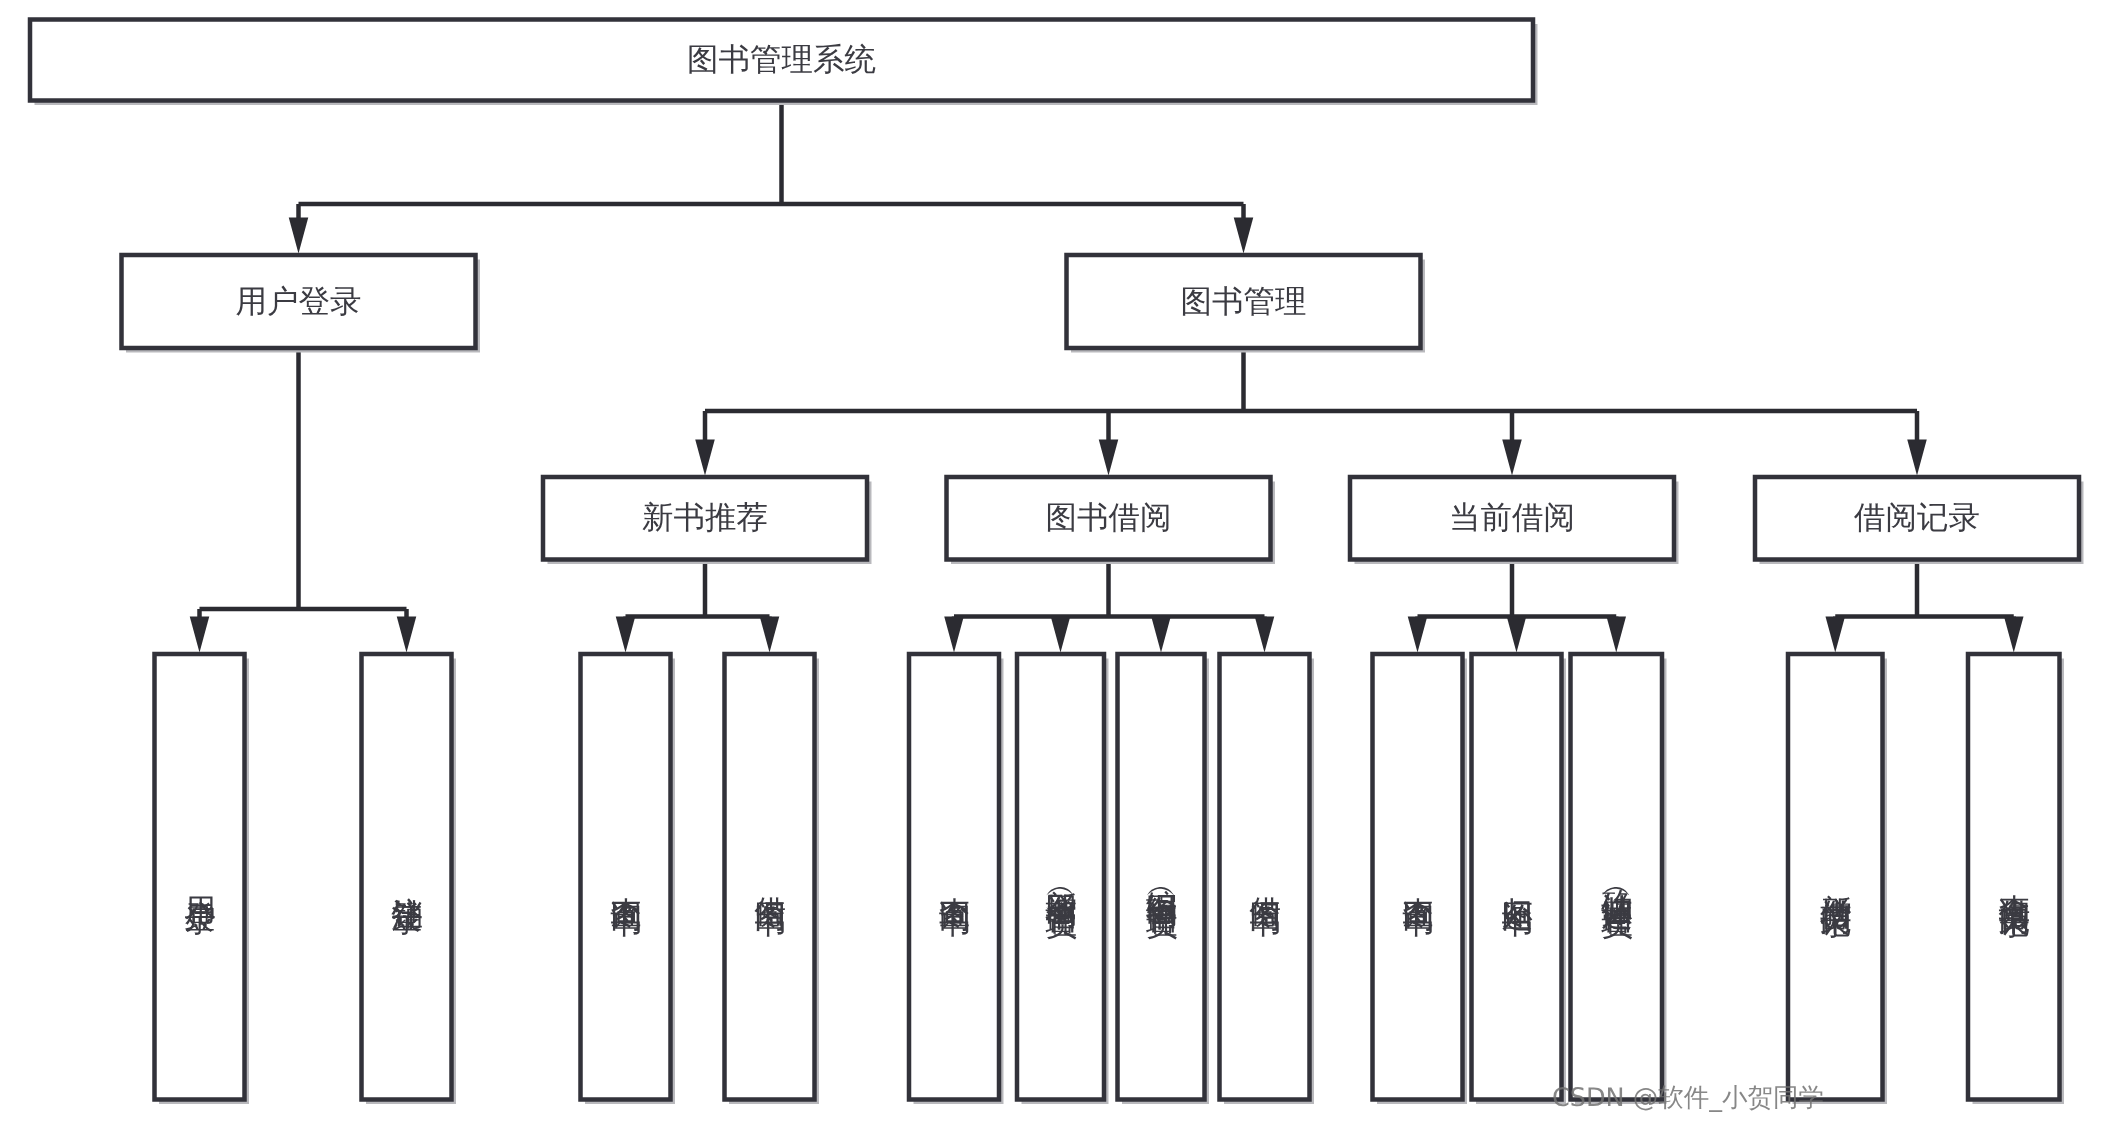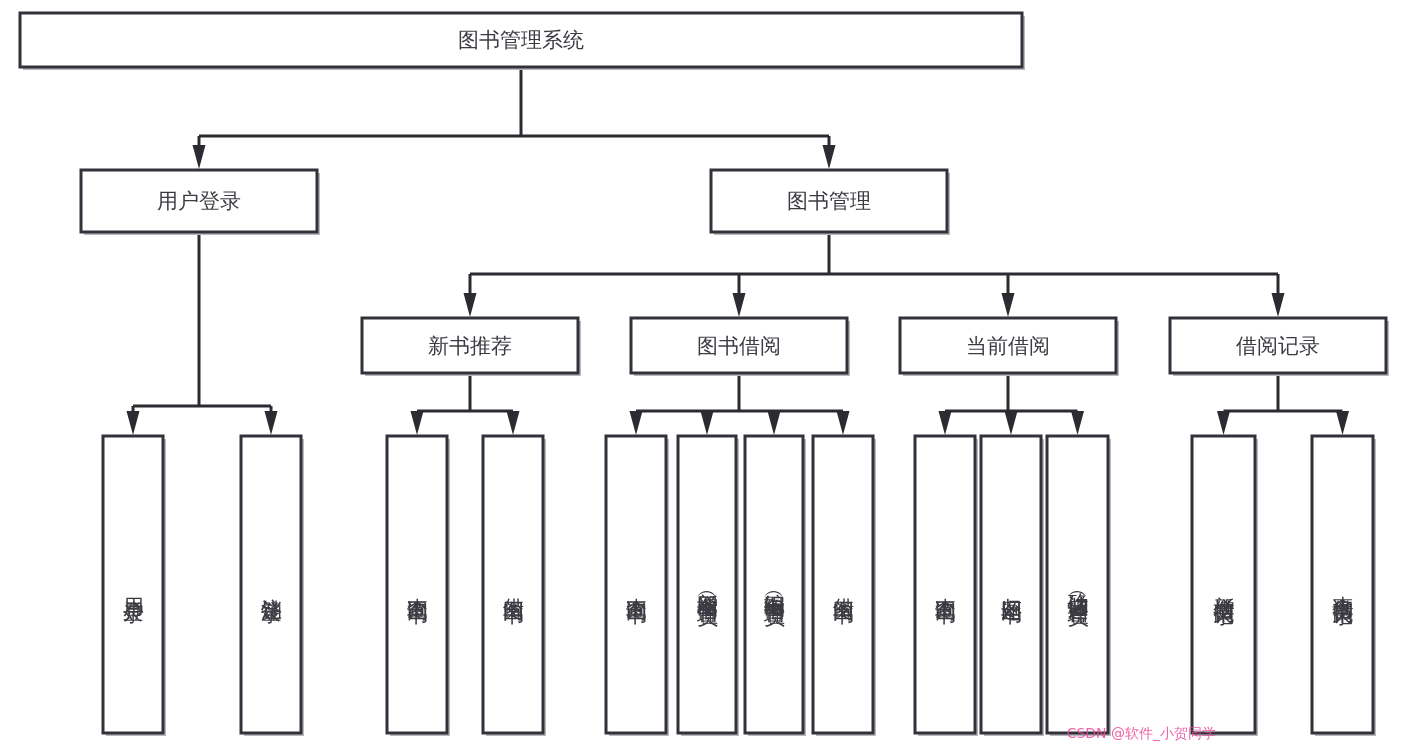--- a/index.html
+++ b/index.html
@@ -67,22 +67,22 @@
     color: #3b3b42;
     letter-spacing: 2px;
     white-space: nowrap;
     text-align: center;
   }
   .watermark {
     position: absolute;
     right: 8px;
     bottom: 4px;
     font-family: "DejaVu Sans", "Liberation Sans", sans-serif;
-    font-size: 14px;
-    color: #ec4899;
+    font-size: 17px;
+    color: #737373;
     opacity: 0.85;
     white-space: nowrap;
     pointer-events: none;
   }
 </style>
 </head>
 <body>
 
 <div id="diagram-root">
 

